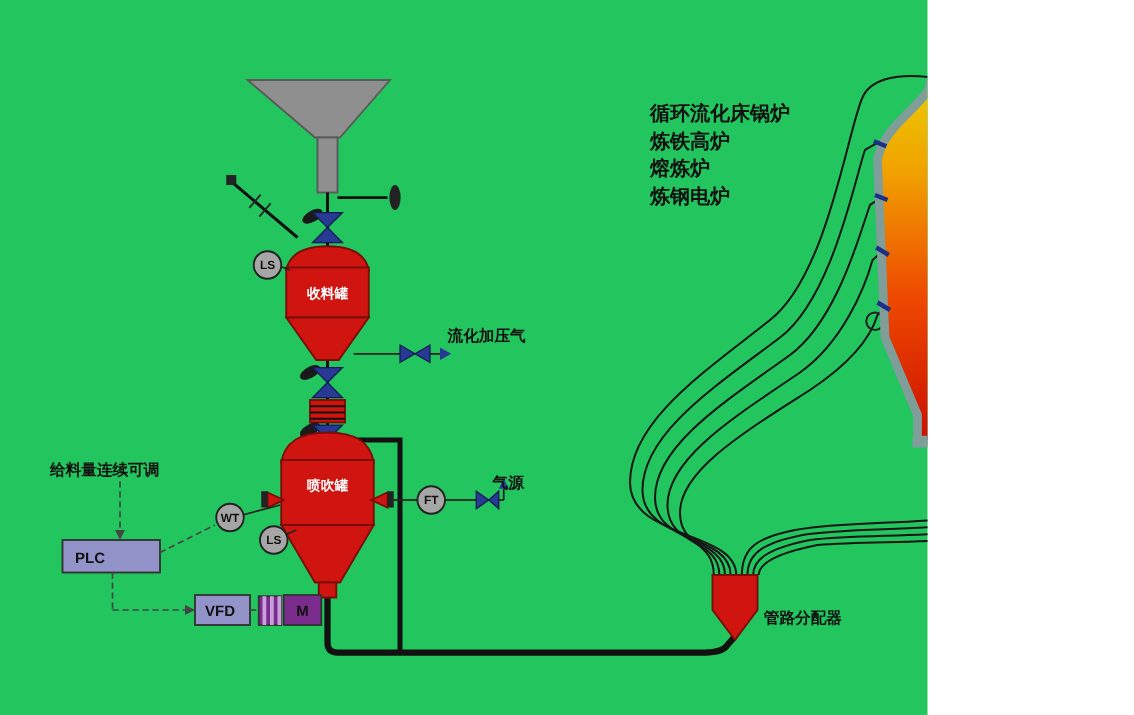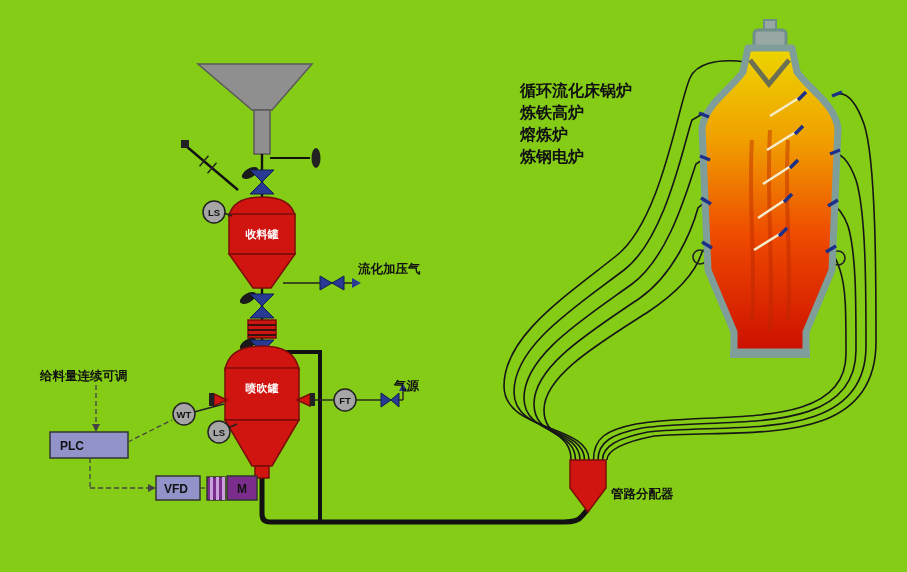--- a/index.html
+++ b/index.html
@@ -1,16 +1,16 @@
 <!DOCTYPE html>
 <html><head>
 <meta charset="utf-8">
 <style>
   html,body{margin:0;padding:0;background:#fff}
-  .stage{position:relative;width:907px;height:572px;background:#84cc16;overflow:hidden}
+  .stage{position:relative;width:742px;height:572px;background:#22c55e;overflow:hidden}
   svg{display:block}
   text{font-family:"Liberation Sans","DejaVu Sans",sans-serif;fill:#111}
   .lbl{font-weight:700;font-size:12.5px}
   .big{font-weight:700;font-size:16px}
   .wh{fill:#ffffff;font-weight:700;font-size:11px}
   .sens-t{font-weight:700;font-size:9.5px}
   .red{fill:#d01510;stroke:#7a0c08;stroke-width:1.5}
   .navy{fill:#283a94;stroke:#101c50;stroke-width:1}
   .gray{fill:#8f8f8f;stroke:#5a5a5a;stroke-width:1.5}
   .sensor{fill:#a6a6a6;stroke:#222;stroke-width:1.5}

